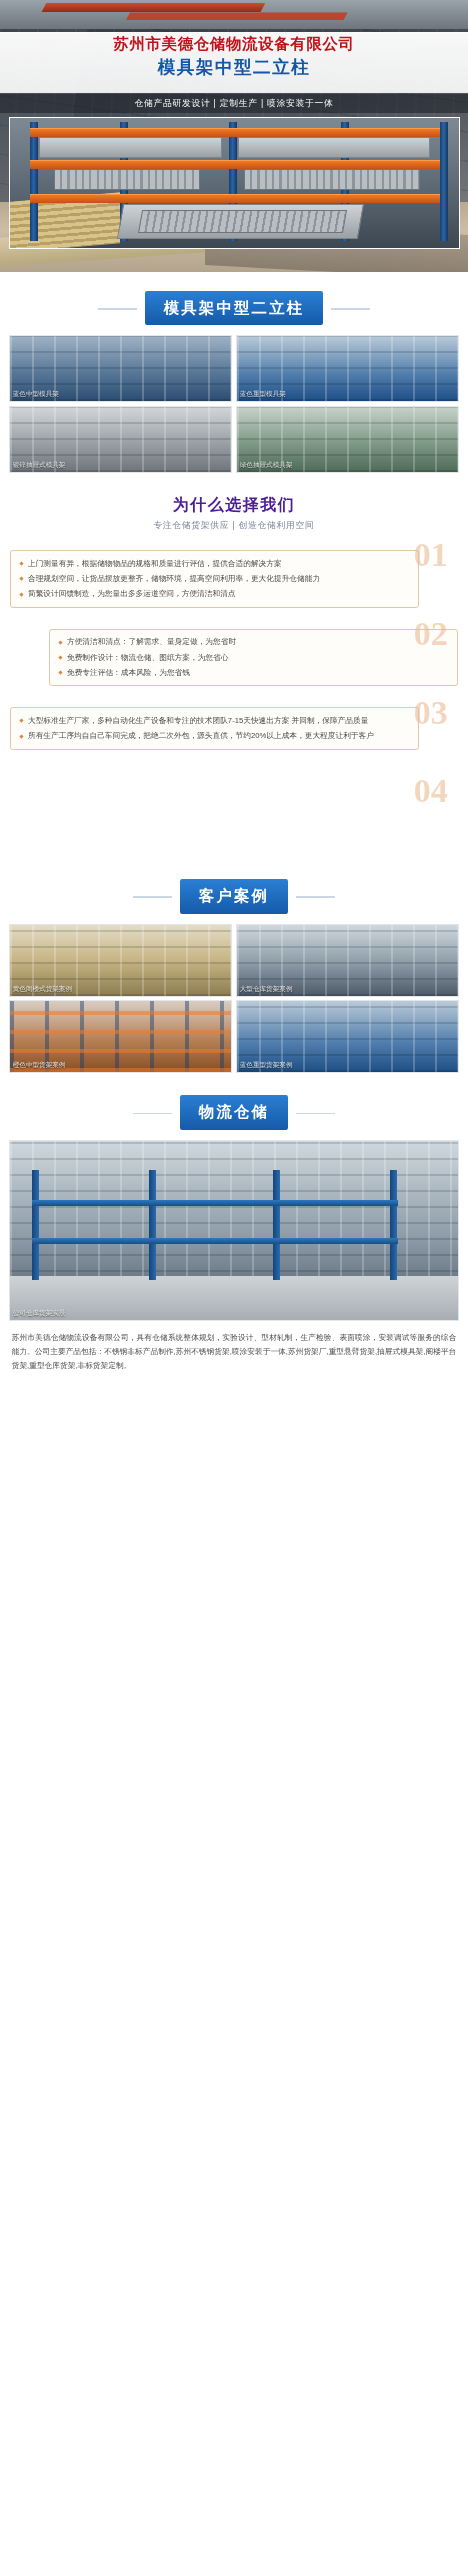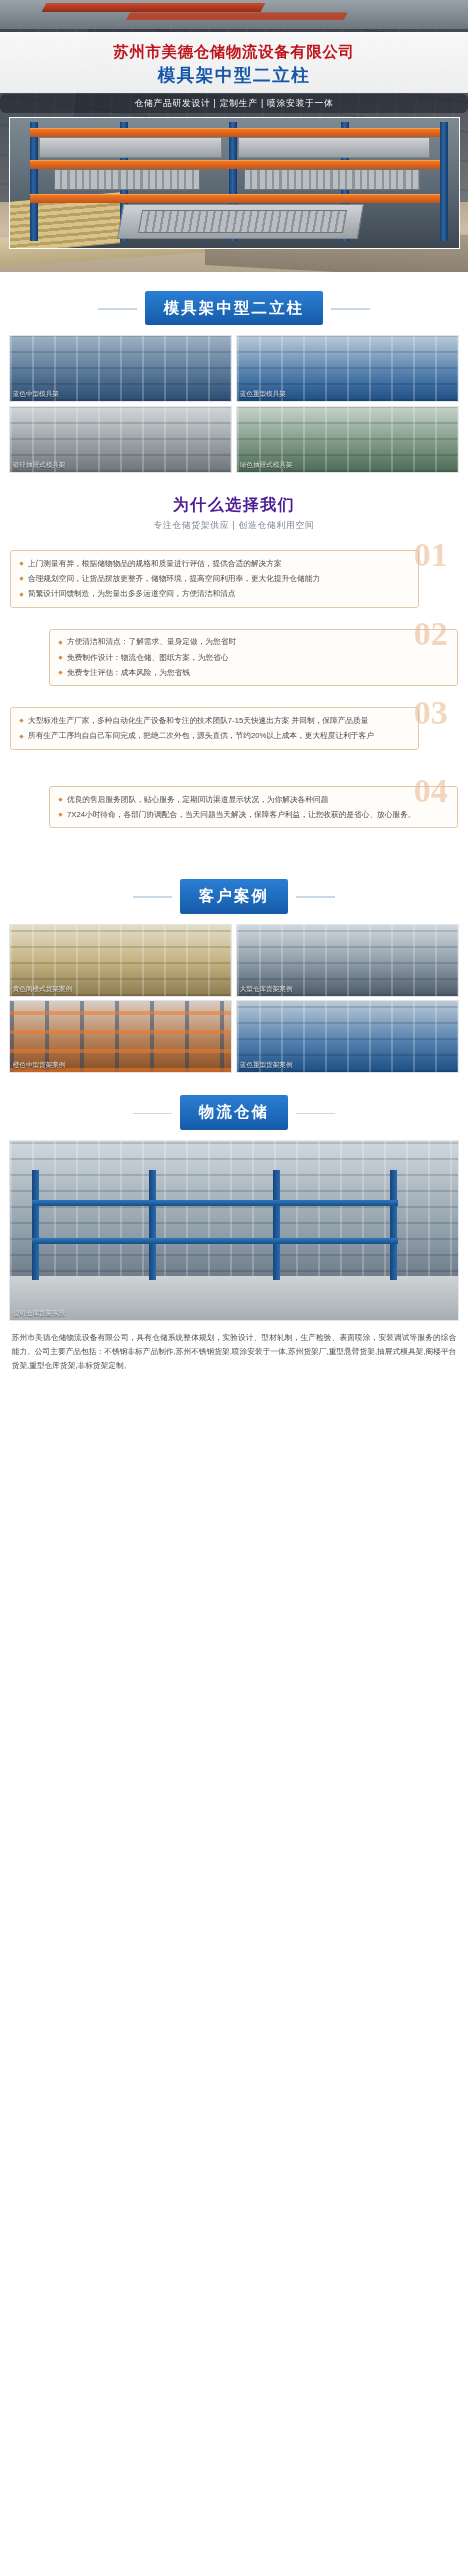--- a/index.html
+++ b/index.html
@@ -58,21 +58,21 @@
     opacity: .8;
   }
 
   .hero-banner {
     position: absolute;
     top: 32px; left: 0; width: 468px; height: 61px;
     background: linear-gradient(180deg, rgba(255,255,255,0.96), rgba(255,255,255,0.90));
     border-top: 0.7px solid rgba(255,255,255,0.8);
     border-bottom: 0.7px solid rgba(0,0,0,0.06);
     text-align: center;
-    padding-top: 9px;
+    padding-top: 1px;
   }
   .hero-banner .company {
     color: #c0141c;
     font-size: 15.4px;
     font-weight: bold;
     letter-spacing: 0.7px;
     line-height: 20.5px;
   }
   .hero-banner .product {
     color: #1457a8;
@@ -83,21 +83,20 @@
   }
   .hero-sub {
     position: absolute;
     top: 94px; left: 0; width: 468px; height: 19px;
     background: rgba(25,30,38,0.55);
     color: #ffffff;
     font-size: 8.8px;
     letter-spacing: 0.7px;
     line-height: 19px;
     text-align: center;
-    border-radius: 6px;
   }
 
   
   .hero-photo {
     position: absolute;
     left: 8.8px; top: 117px;
     width: 451px; height: 132px;
     background: linear-gradient(180deg,#5f6a74,#46505a);
     border: 1.5px solid #ffffff;
     overflow: hidden;
@@ -368,24 +367,20 @@
     <div class="why-row">
       <div class="why-num right">03</div>
       <div class="why-box left-ind">
         <p>大型标准生产厂家，多种自动化生产设备和专注的技术团队7-15天快速出方案 并回制，保障产品质量</p>
         <p>所有生产工序均自自己车间完成，把绝二次外包，源头直供，节约20%以上成本，更大程度让利于客户</p>
       </div>
     </div>
 
     <div class="why-row">
       <div class="why-num right">04</div>
-      <div class="why-box right-ind">
-        <p>优良的售后服务团队，贴心服务，定期回访渠道显示状况，为你解决各种问题</p>
-        <p>7X24小时待命，各部门协调配合，当天问题当天解决，保障客户利益，让您收获的是省心、放心服务。</p>
-      </div>
     </div>
   </div>
 
   <div class="sec-title">
     <span class="title-chip">客户案例</span>
   </div>
 
   <div class="grid">
     <div class="cell tall">
       <div class="ph ph-yellow"></div>

